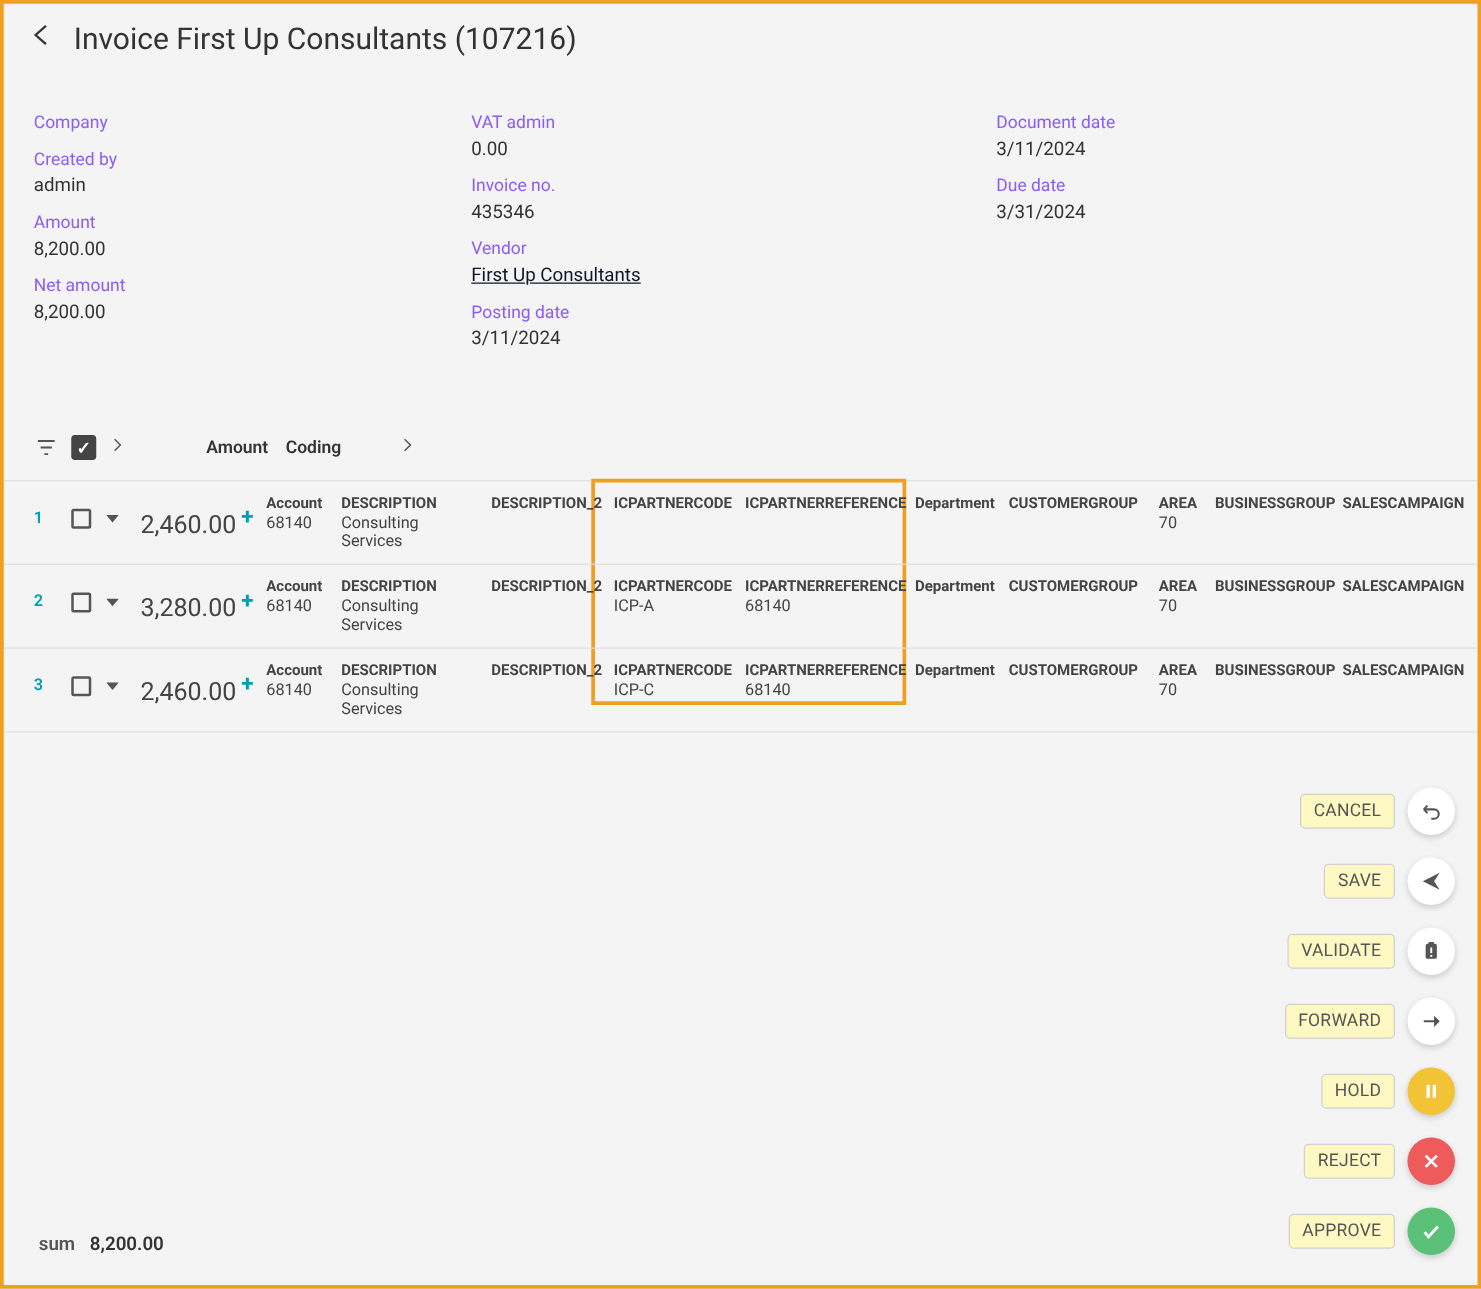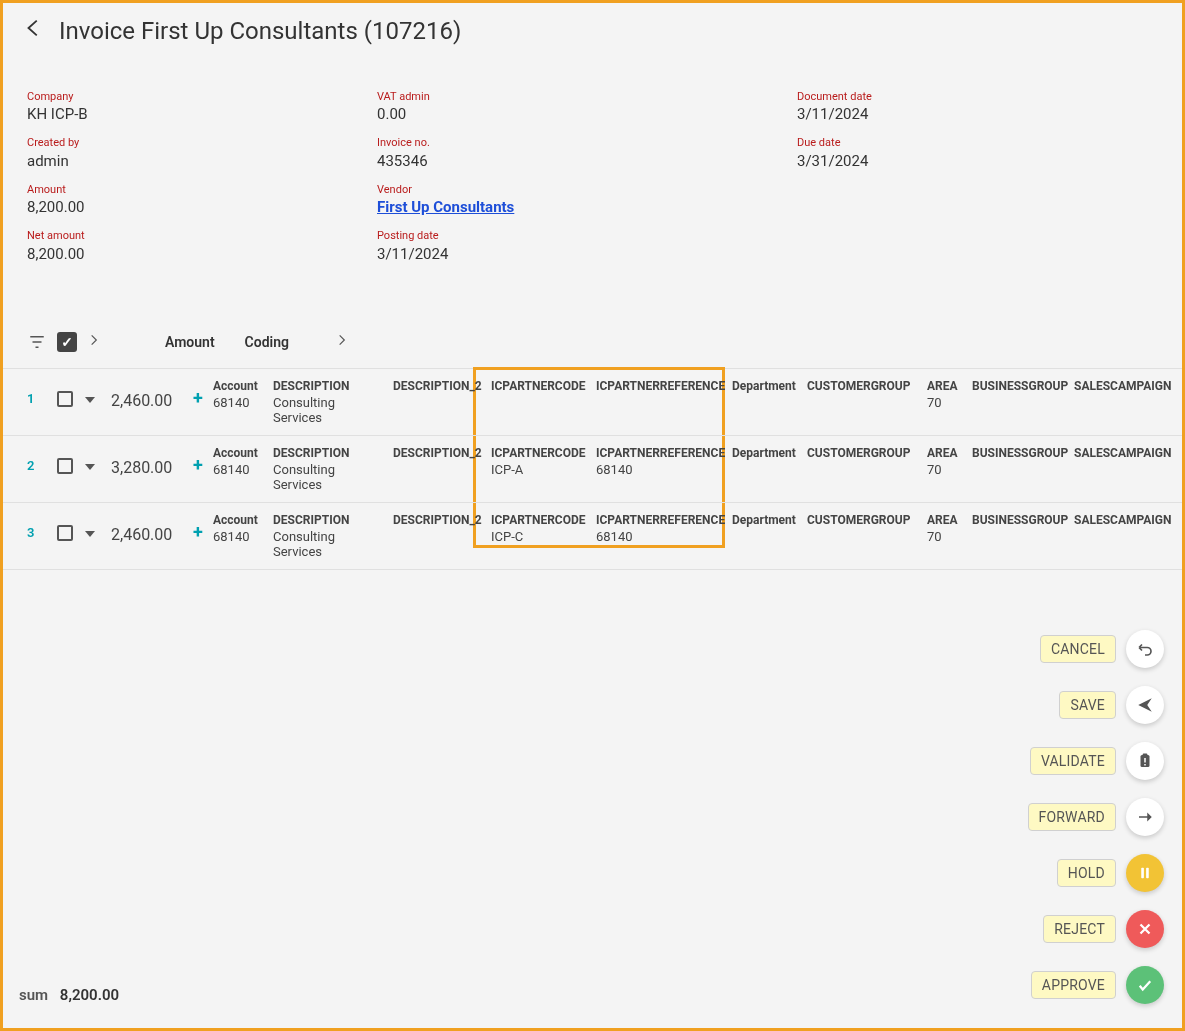--- a/index.html
+++ b/index.html
@@ -26,42 +26,42 @@
   }
   .back-arrow svg { width: 22px; height: 22px; stroke: #333; stroke-width: 2; fill: none; }
   .detail-grid {
     display: grid;
     grid-template-columns: 350px 420px 380px;
     column-gap: 0;
     row-gap: 12px;
     padding: 30px 24px 0 24px;
   }
   .field { margin-bottom: 10px; }
-  .field-label { font-size: 11px; color: #b91c1c; line-height: 1.4; }
+  .field-label { font-size: 14px; color: #8b5cf6; line-height: 1.4; }
   .field-value { font-size: 15px; color: #333; line-height: 1.4; }
-  .field-value.link { color: #1d4ed8; text-decoration: underline; cursor: pointer; font-weight: bold; }
+  .field-value.link { color: #0f172a; text-decoration: underline; cursor: pointer; }
 
   .coding-toolbar {
     display: flex;
     align-items: center;
     gap: 10px;
     padding: 12px 24px 6px 24px;
     margin-top: 45px;
     font-size: 14px;
     font-weight: 600;
   }
   .tb-icon { width: 20px; height: 20px; display:flex; align-items:center; justify-content:center; }
   .tb-icon svg { width: 18px; height: 18px; }
   .chk-square {
     width: 20px; height: 20px; background: #444; border-radius: 3px;
     display:flex; align-items:center; justify-content:center; color:#fff; font-size:14px;
   }
   .chevron svg { width:14px;height:14px;stroke:#555;stroke-width:2;fill:none; }
   .col-amount { margin-left: 54px; }
-  .col-coding { margin-left: 20px; }
+  .col-coding { margin-left: 4px; }
 
   .lines {
     border-top: 1px solid #e0e0e0;
     margin-top: 10px;
     position: relative;
   }
   .line-row {
     display: grid;
     grid-template-columns: 30px 28px 26px 82px 20px 60px 120px 98px 105px 136px 75px 120px 45px 102px 115px;
     align-items: start;
@@ -71,40 +71,40 @@
     color: #444;
     min-height: 58px;
     position: relative;
   }
   .line-num { color: #00a0b0; font-weight: 600; padding-top: 12px; }
   .line-chk {
     width: 16px; height: 16px; border: 2px solid #555; border-radius: 2px; margin-top: 12px;
   }
   .line-dd { padding-top: 14px; }
   .line-dd svg { width: 10px; height: 10px; fill: #555; }
-  .line-amount { padding-right: 4px; padding-top: 12px; font-size: 16px; }
+  .line-amount { text-align: right; padding-right: 4px; padding-top: 12px; font-size: 20px; }
   .line-plus { color: #00a0b0; font-weight: 700; font-size: 18px; line-height: 1; padding-top: 10px; cursor:pointer; }
   .cell-label { font-size: 12px; font-weight: 700; color: #444; margin-bottom: 2px; }
   .cell-val { font-size: 13px; color: #444; }
   .cell { padding-right: 8px; }
 
   .highlight-box {
     position: absolute;
     border: 3px solid #f0a020;
     top: -2px;
     left: 470px;
     width: 252px;
     height: 181px;
     pointer-events: none;
   }
 
   .footer-sum {
     position: absolute;
     bottom: 24px;
-    left: 16px;
+    left: 28px;
     font-size: 15px;
     color: #666;
   }
   .footer-sum b { color:#555; font-weight:600; }
   .footer-sum span.val { color: #333; font-weight: 600; margin-left: 8px; }
 
   .action-stack {
     position: absolute;
     right: 18px;
     bottom: 24px;
@@ -145,21 +145,20 @@
           <path d="M15 4 L6 12 L15 20"></path>
         </svg>
     </span>
     <span>Invoice First Up Consultants (107216)</span>
   </div>
 
   <div class="detail-grid">
     <div>
       <div class="field">
           <div class="field-label">Company</div>
-          <div class="field-value">KH ICP-B</div>
         </div>
       <div class="field">
           <div class="field-label">Created by</div>
           <div class="field-value">admin</div>
         </div>
       <div class="field">
           <div class="field-label">Amount</div>
           <div class="field-value">8,200.00</div>
         </div>
       <div class="field">

